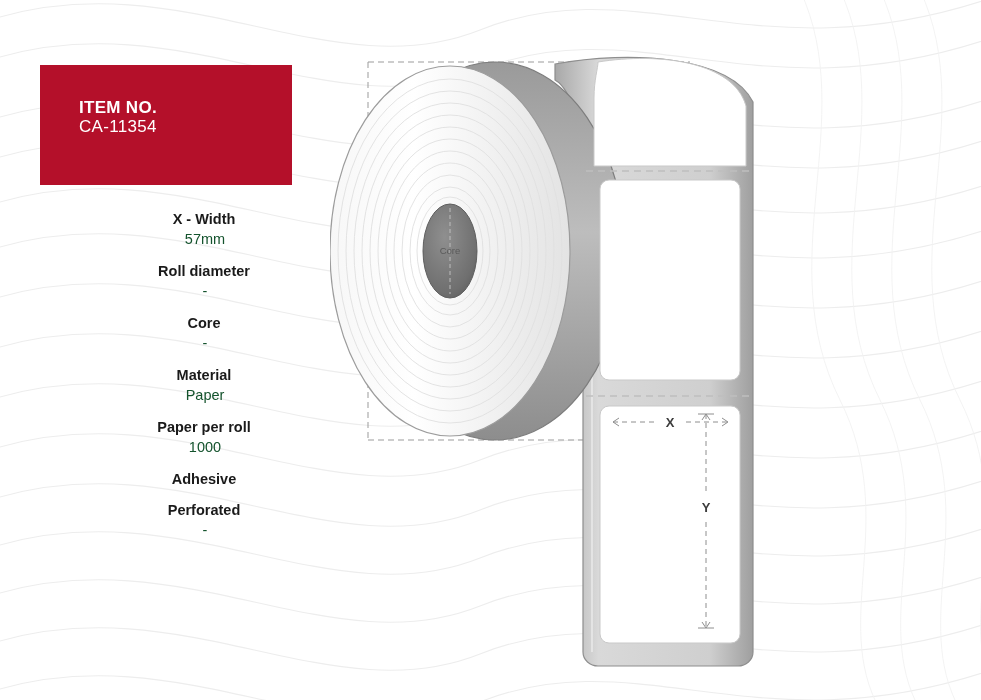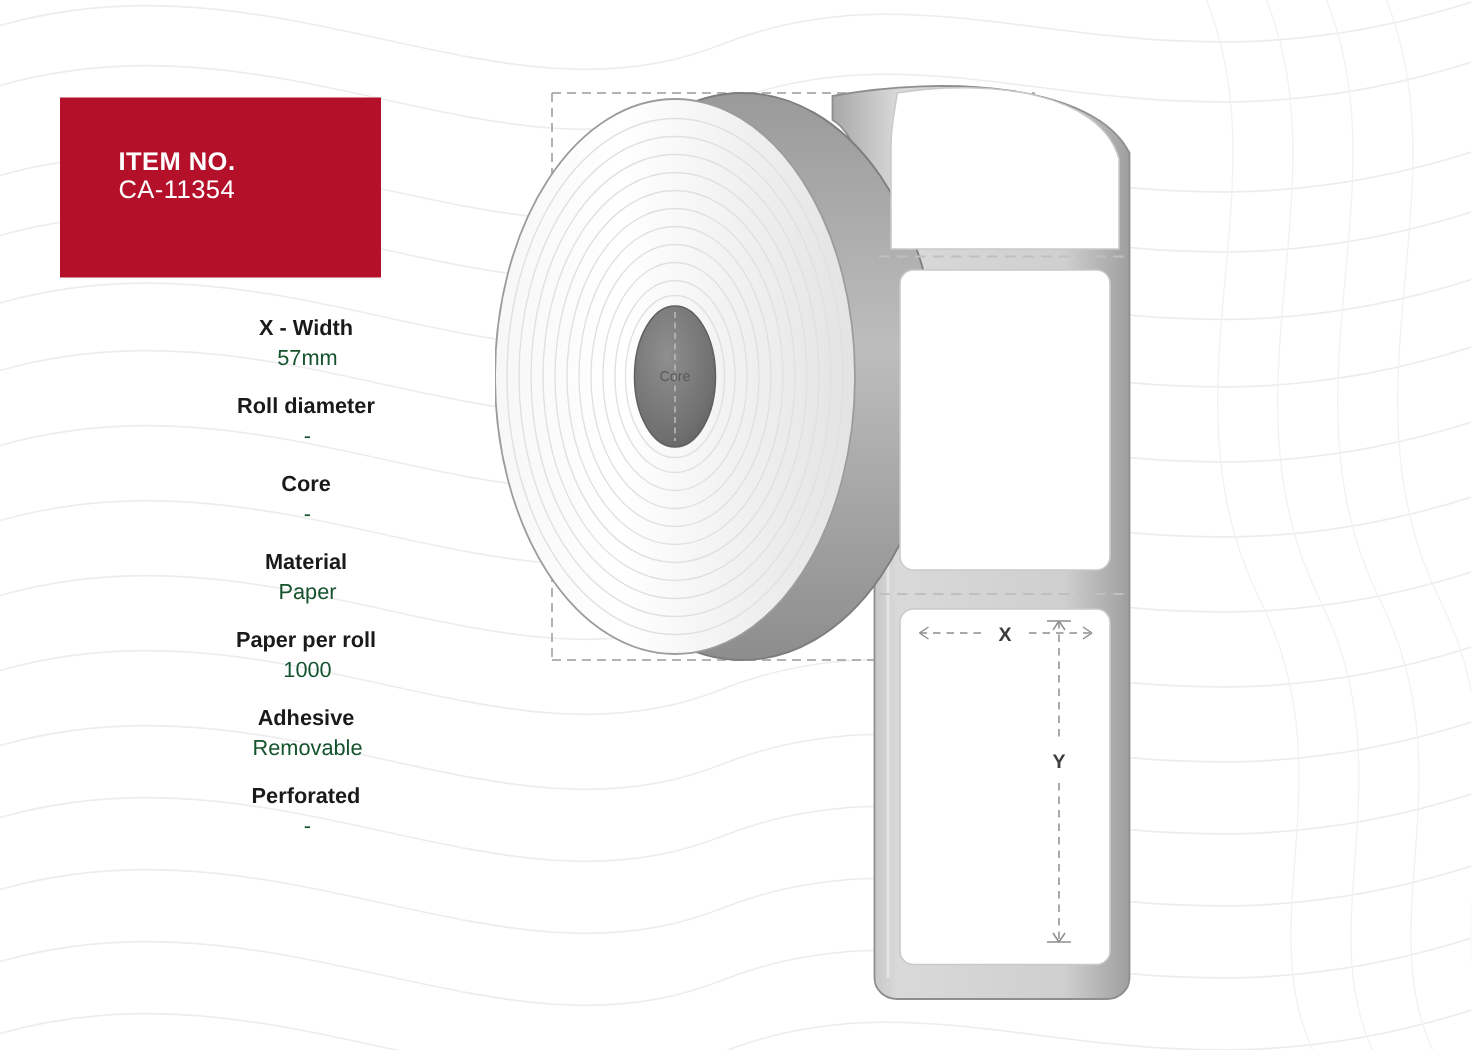--- a/index.html
+++ b/index.html
@@ -21,21 +21,21 @@
   .bg-waves {
     position: absolute;
     inset: 0;
     z-index: 0;
   }
   
   .item-badge {
     position: absolute;
     left: 40px;
     top: 65px;
-    width: 214px;
+    width: 252px;
     height: 120px;
     background: #b4102a;
     z-index: 3;
   }
   .item-badge .badge-title {
     position: absolute;
     left: 39px;
     top: 33px;
     color: #ffffff;
     font-size: 17px;
@@ -153,21 +153,20 @@
     <div class="spec-row">
       <div class="spec-label">Material</div>
       <div class="spec-value">Paper</div>
     </div>
     <div class="spec-row">
       <div class="spec-label">Paper per roll</div>
       <div class="spec-value">1000</div>
     </div>
     <div class="spec-row">
       <div class="spec-label">Adhesive</div>
-      <div class="spec-value">Removable</div>
     </div>
     <div class="spec-row">
       <div class="spec-label">Perforated</div>
       <div class="spec-value">-</div>
     </div>
   </div>
 
   <svg class="illustration" width="640" height="660" viewBox="0 0 640 660">
     <defs>
       <linearGradient id="rollSide" x1="0" y1="0" x2="1" y2="0">

